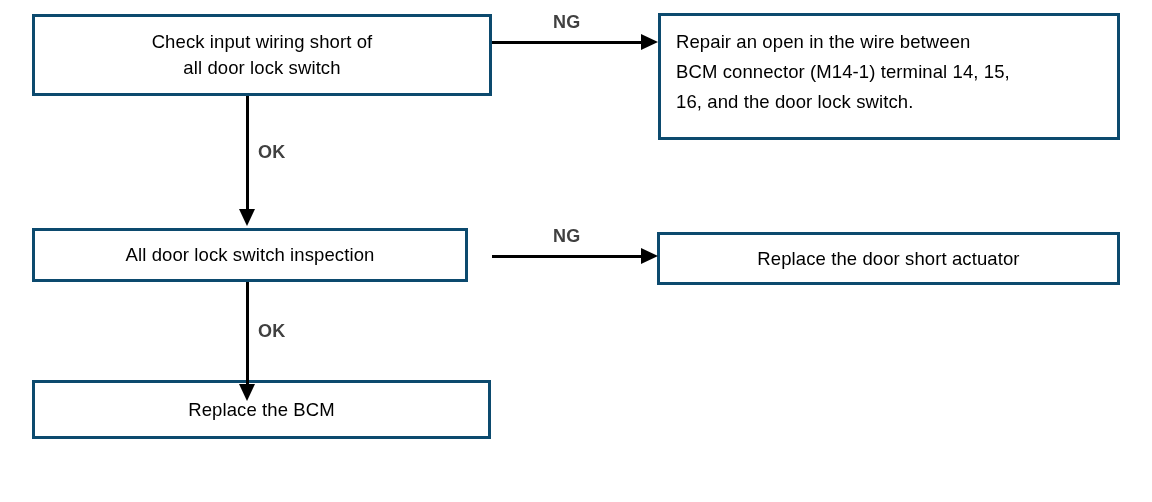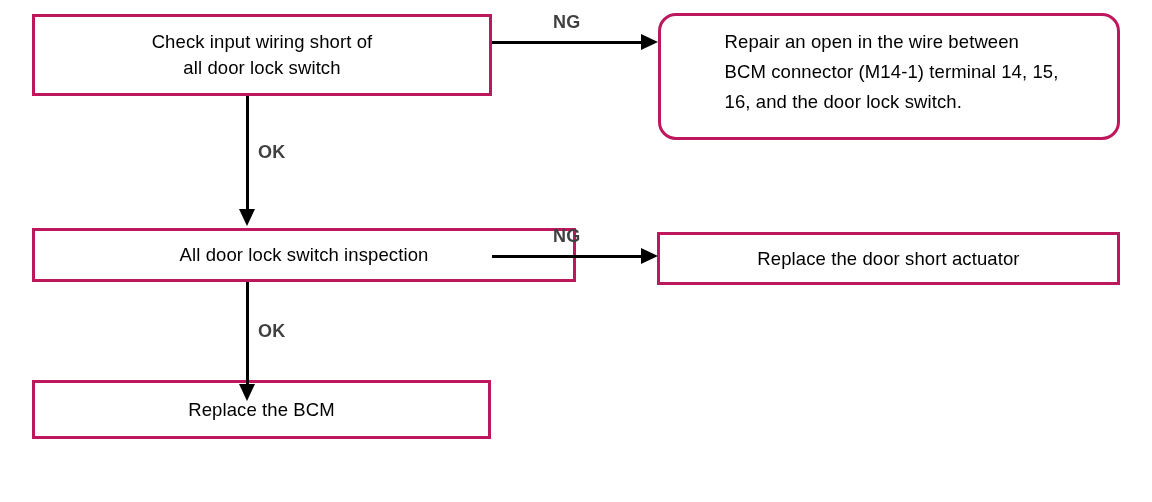--- a/index.html
+++ b/index.html
@@ -13,50 +13,49 @@
     height: 502px;
     background: #ffffff;
     font-family: "Liberation Sans", sans-serif;
     overflow: hidden;
   }
 
   
   .box {
     position: absolute;
     box-sizing: border-box;
-    border: 3px solid #be185d;
+    border: 3px solid #0c4a6e;
     background: #ffffff;
     display: flex;
     align-items: center;
     justify-content: center;
     color: #000000;
   }
   .box .box-text {
     font-size: 18.5px;
     line-height: 26px;
     text-align: center;
     letter-spacing: 0.1px;
     white-space: pre-line;
     padding: 0 8px;
   }
   .box.left-align {
-    justify-content: center;
+    justify-content: flex-start;
     align-items: flex-start;
-    border-radius: 18px;
   }
   .box.left-align .box-text {
     text-align: left;
     padding: 11px 10px 0 15px;
     line-height: 30px;
   }
 
   
   #node-check-input      { left: 32px;  top: 14px;  width: 460px; height: 82px; }
   #node-repair-open      { left: 658px; top: 13px;  width: 462px; height: 127px; }
-  #node-switch-inspect   { left: 32px;  top: 228px; width: 544px; height: 54px; }
+  #node-switch-inspect   { left: 32px;  top: 228px; width: 436px; height: 54px; }
   #node-replace-actuator { left: 657px; top: 232px; width: 463px; height: 53px; }
   #node-replace-bcm      { left: 32px;  top: 380px; width: 459px; height: 59px; }
 
   
   .h-line {
     position: absolute;
     height: 3px;
     background: #000000;
   }
   .v-line {

